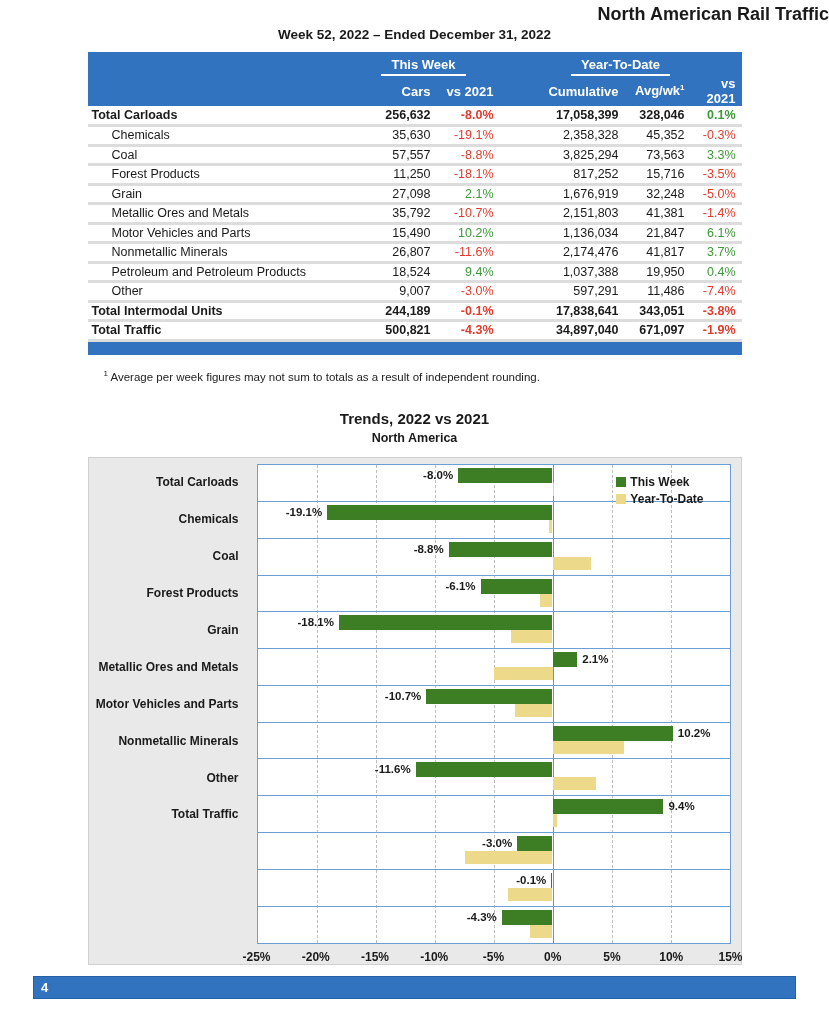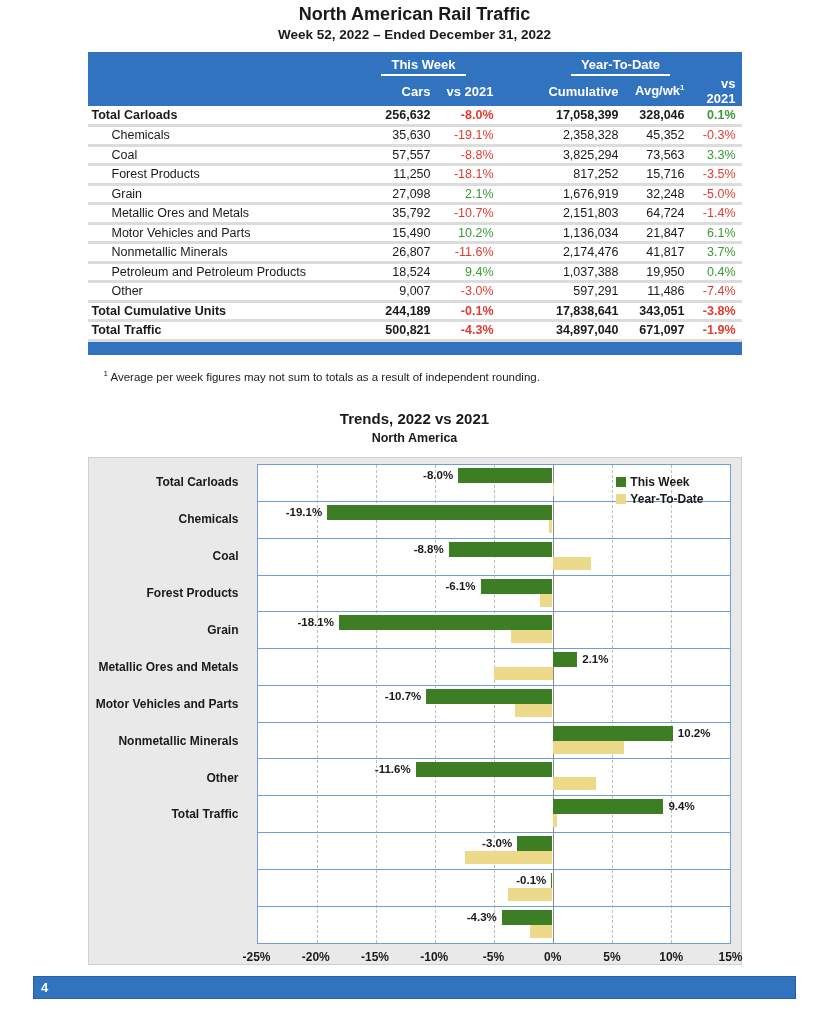--- a/index.html
+++ b/index.html
@@ -1,21 +1,21 @@
 <!DOCTYPE html>
 <html><head>
 <meta charset="utf-8">
 <style>
   * { margin:0; padding:0; box-sizing:border-box; }
   html,body { background:#fff; }
   body {
     width:829px; height:1024px; position:relative; overflow:hidden;
     font-family:"Liberation Sans", sans-serif; color:#1a1a1a;
   }
-  .page-title { text-align:center; font-size:18px; font-weight:bold; padding-top:4px; }
+  .page-title { text-align:right; font-size:18px; font-weight:bold; padding-top:4px; }
   .page-subtitle { text-align:center; font-size:13.5px; font-weight:bold; margin-top:2px; }
 
   
   .tbl-wrap { width:654px; margin:10px auto 0 auto; }
   table.traffic { width:654px; border-collapse:collapse; table-layout:fixed; }
   col.c-cat { width:260px; } col.c-cars { width:89px; } col.c-vsw { width:63px; }
   col.c-cum { width:125px; } col.c-avg { width:66px; } col.c-vsy { width:51px; }
   thead th { background:#3273bf; color:#fff; font-size:13px; font-weight:bold; padding:0; }
   tr.grp-row th { height:24px; vertical-align:bottom; }
   tr.col-row th { height:22px; vertical-align:middle; }
@@ -149,21 +149,21 @@
           <td class="pct pos">2.1%</td>
           <td class="num">1,676,919</td>
           <td class="num">32,248</td>
           <td class="pct neg">-5.0%</td>
         </tr>
         <tr>
           <td class="row-label">Metallic Ores and Metals</td>
           <td class="num">35,792</td>
           <td class="pct neg">-10.7%</td>
           <td class="num">2,151,803</td>
-          <td class="num">64,724</td>
+          <td class="num">41,381</td>
           <td class="pct neg">-1.4%</td>
         </tr>
         <tr>
           <td class="row-label">Motor Vehicles and Parts</td>
           <td class="num">15,490</td>
           <td class="pct pos">10.2%</td>
           <td class="num">1,136,034</td>
           <td class="num">21,847</td>
           <td class="pct pos">6.1%</td>
         </tr>
@@ -185,21 +185,21 @@
         </tr>
         <tr>
           <td class="row-label">Other</td>
           <td class="num">9,007</td>
           <td class="pct neg">-3.0%</td>
           <td class="num">597,291</td>
           <td class="num">11,486</td>
           <td class="pct neg">-7.4%</td>
         </tr>
         <tr class="total">
-          <td class="row-label">Total Cumulative Units</td>
+          <td class="row-label">Total Intermodal Units</td>
           <td class="num">244,189</td>
           <td class="pct neg">-0.1%</td>
           <td class="num">17,838,641</td>
           <td class="num">343,051</td>
           <td class="pct neg">-3.8%</td>
         </tr>
         <tr class="total">
           <td class="row-label">Total Traffic</td>
           <td class="num">500,821</td>
           <td class="pct neg">-4.3%</td>

